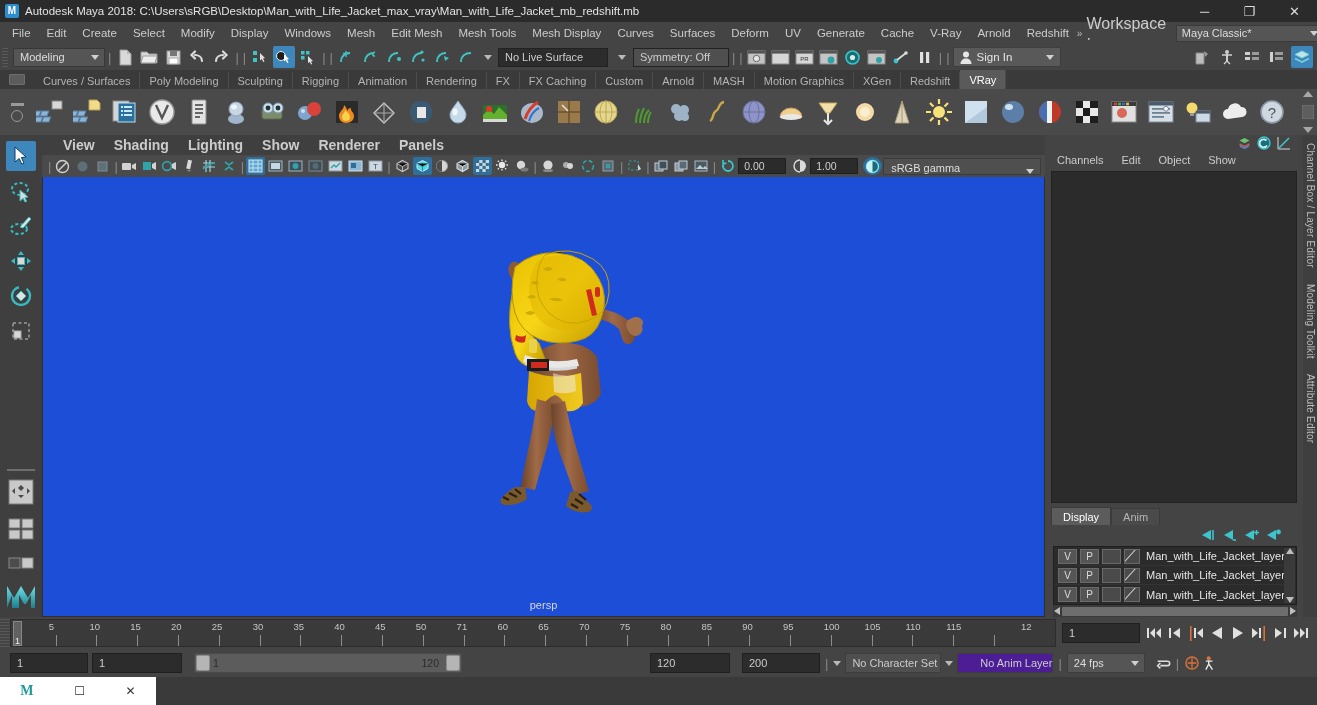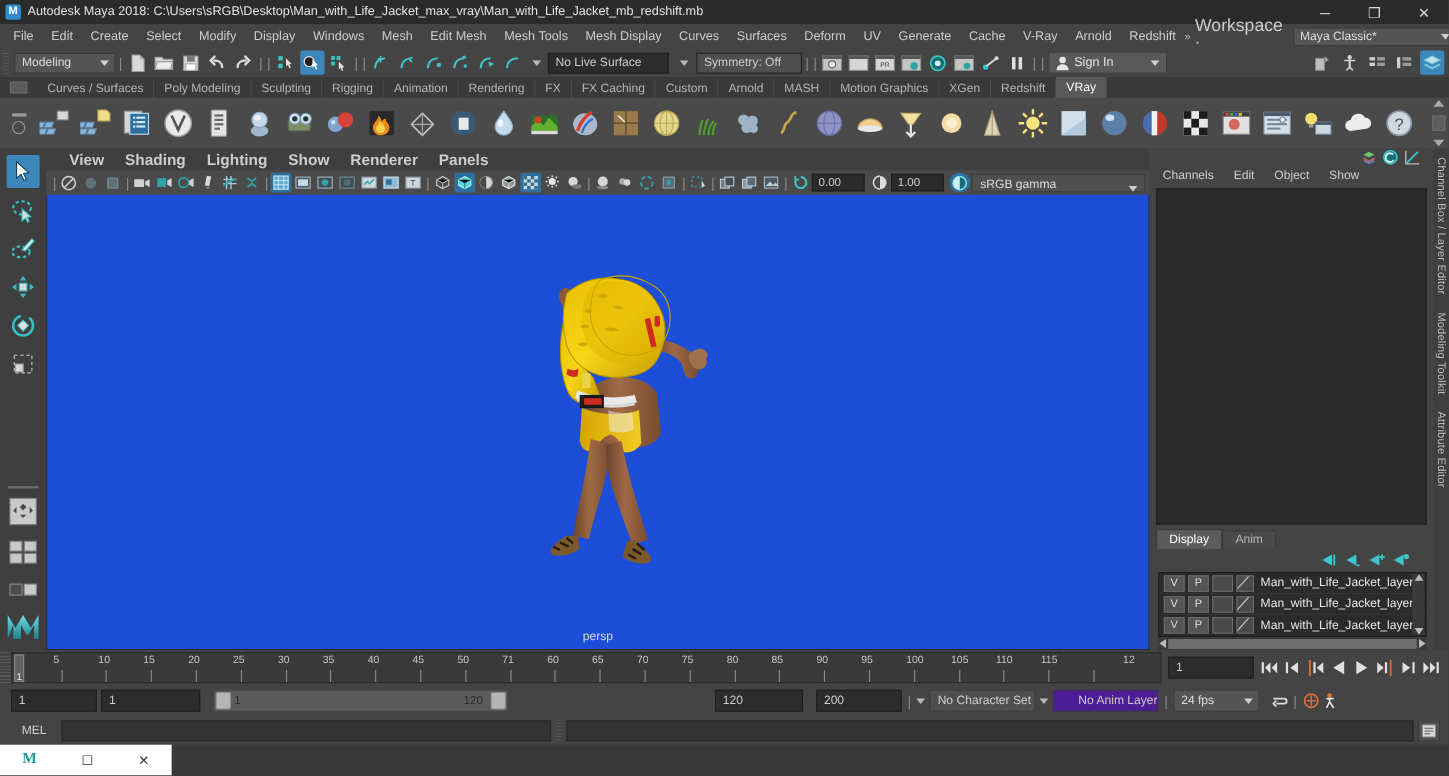--- a/index.html
+++ b/index.html
@@ -1401,34 +1401,20 @@
         </svg>
     </div>
     <div class="pbb">
       <svg width="17" height="16" viewBox="0 0 17 16">
           <circle cx="5" cy="3" r="2.2" fill="#d9713a"></circle>
           <path d="M5 5v4l-3 6M5 9l4 6M2 6h7" stroke="#e8e8e8" stroke-width="1.5" fill="none"></path>
         </svg>
     </div>
   </div>
 
-  <div class="cmdrow">
-    <div class="mel-lbl">MEL</div>
-    <div class="cmd-input" style="max-width:478px;"></div>
-    <div class="grip" style="height:18px;"></div>
-    <div class="cmd-out"></div>
-    <div class="cmd-ic" style="margin-left:auto;">
-      <svg width="14" height="13" viewBox="0 0 14 13">
-          <rect x="1" y="1" width="12" height="11" fill="#d8d8d8" stroke="#8a8a8a"></rect>
-          <g stroke="#5a5a5a" stroke-width="1">
-            <path d="M3 4h8M3 6.5h8M3 9h5"></path>
-          </g>
-        </svg>
-    </div>
-  </div>
 
   <div class="taskbar">
     <div class="tb-win">
       <span class="tb-m">M</span>
       <span class="tb-btn">☐</span>
       <span class="tb-btn">✕</span>
     </div>
   </div>
 </div>
 

